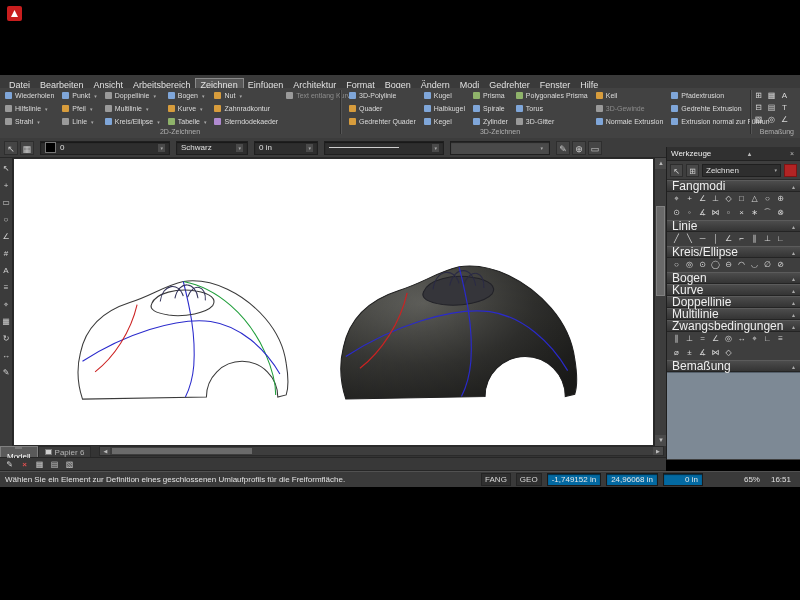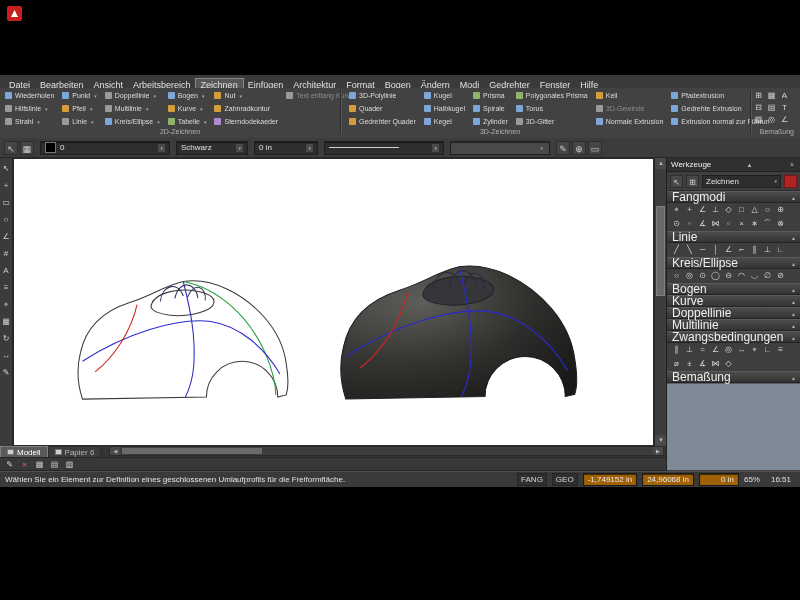--- a/index.html
+++ b/index.html
@@ -46,59 +46,59 @@
   .leftbar{left:0;top:158px;width:13px;height:288px;background:#3b3b3b;border-right:1px solid #262626;
            display:flex;flex-direction:column;align-items:center;padding-top:2px;box-sizing:border-box;}
   .leftbar .lti{width:11px;height:17px;font-size:8px;color:#cfcfcf;text-align:center;line-height:17px;}
   
   .canvas{left:13px;top:158px;width:641px;height:288px;background:#ffffff;border:1px solid #2a2a2a;box-sizing:border-box;}
   
   .vscroll{left:654px;top:158px;width:12px;height:288px;background:#3d3d3d;border-left:1px solid #262626;box-sizing:border-box;}
   .varr{position:absolute;left:0;width:12px;height:11px;font-size:6px;color:#bbb;text-align:center;line-height:11px;background:#4a4a4a;}
   .vthumb{position:absolute;left:1px;top:48px;width:9px;height:90px;background:#6a6a6a;border:1px solid #818181;box-sizing:border-box;}
   
-  .panel{left:666px;top:158px;width:134px;height:313px;background:#3e3e3e;border-left:1px solid #1f1f1f;box-sizing:border-box;}
+  .panel{left:666px;top:147px;width:134px;height:313px;background:#3e3e3e;border-left:1px solid #1f1f1f;box-sizing:border-box;}
   .ptitle{height:13px;background:#303030;display:flex;align-items:center;padding:0 4px;border-bottom:1px solid #222;}
   .ptitle .pt{font-size:8px;color:#efefef;}
   .ptitle .ptx{margin-left:auto;font-size:7px;color:#bbb;padding:0 2px;}
   .ptool{height:18px;display:flex;align-items:center;gap:3px;padding:0 3px;border-bottom:1px solid #2b2b2b;}
   .ptool .pti{width:13px;height:13px;font-size:8px;color:#d0d0d0;text-align:center;line-height:13px;background:#484848;border:1px solid #2d2d2d;box-sizing:border-box;}
   .pcombo{flex:1;height:13px;background:#2e2e2e;border:1px solid #1f1f1f;display:flex;align-items:center;gap:3px;
           padding:0 3px;font-size:8px;color:#e0e0e0;box-sizing:border-box;}
   .pcombo .ca{margin-left:auto;font-size:5px;color:#aaa;}
   .predicon{width:13px;height:13px;background:#b22424;border:1px solid #7d1414;box-sizing:border-box;}
   .psec{height:12px;background:linear-gradient(#4c4c4c,#343434);border-top:1px solid #5b5b5b;border-bottom:1px solid #242424;
         display:flex;align-items:center;padding:0 5px;box-sizing:border-box;}
   .psec span.pslab{font-size:12px;color:#efefef;}
   .psec .psa{margin-left:auto;font-size:6px;color:#aaa;}
   .prow{display:flex;padding-left:3px;align-items:center;}
   .prow .pic{width:13px;height:14px;font-size:8px;color:#d8d8d8;text-align:center;line-height:14px;}
   .pfill{background:#7d8995;border-top:1px solid #55606b;}
   
   .tabrow{left:0;top:446px;width:666px;height:12px;background:#343434;display:flex;align-items:flex-end;border-bottom:1px solid #262626;box-sizing:border-box;}
   .tab{height:11px;display:flex;align-items:center;gap:3px;padding:0 6px;font-size:8px;box-sizing:border-box;}
   .tab .tabic{width:7px;height:6px;background:#cfcfcf;border:1px solid #777;box-sizing:border-box;}
-  .tab.active{background:#5a5a5a;color:#fff;border:1px solid #808080;border-bottom:none;}
+  .tab.active{background:#5a5a5a;color:#fff;border:1px solid #808080;border-bottom:none;flex-direction:column;}
   .tab.inactive{background:#3c3c3c;color:#b5b5b5;border:1px solid #2b2b2b;border-bottom:none;}
   .hscroll{flex:1;height:10px;margin:0 2px 1px 8px;background:#3d3d3d;border:1px solid #2a2a2a;position:relative;box-sizing:border-box;}
   .harr{position:absolute;top:0;width:10px;height:8px;background:#4a4a4a;color:#bbb;font-size:5px;text-align:center;line-height:8px;}
   .hthumb{position:absolute;left:12px;top:1px;width:140px;height:6px;background:#6a6a6a;}
   
   .bbar{left:0;top:458px;width:666px;height:13px;background:#383838;border-bottom:1px solid #262626;
         display:flex;align-items:center;gap:2px;padding-left:3px;box-sizing:border-box;}
   .bbar .bti{width:13px;height:11px;font-size:8px;color:#d0d0d0;text-align:center;line-height:11px;}
   .bbar .bti:nth-child(2){color:#e05050;font-weight:bold;}
   
   .statusbar{left:0;top:471px;width:800px;height:16px;background:#3a3a3a;border-top:1px solid #515151;
              display:flex;align-items:center;gap:5px;padding:0 5px;box-sizing:border-box;justify-content:center;}
   .smsg{font-size:8px;color:#e3e3e3;flex:1;white-space:nowrap;overflow:hidden;}
   .stoggle{font-size:8px;color:#d8d8d8;background:#2f2f2f;border:1px solid #242424;padding:0 3px;line-height:11px;}
-  .sfield{font-size:8px;color:#e8e8e8;background:#a16207;border:1px solid #1b1b1b;box-shadow:inset 0 1px 1px rgba(0,0,0,.6);
+  .sfield{font-size:8px;color:#e8e8e8;background:#0369a1;border:1px solid #1b1b1b;box-shadow:inset 0 1px 1px rgba(0,0,0,.6);
           padding:0 4px;line-height:11px;min-width:40px;text-align:right;}
-  .szoom,.stime{font-size:8px;color:#e0e0e0;}
+  .szoom,.stime{font-size:8px;color:#e0e0e0;margin-left:36px;}
   .stime{margin-left:6px;margin-right:4px;}
 </style>
 </head>
 <body>
 
 <div class="abs logo"></div>
 
 <div class="abs menubar">
   <span class="mi">Datei</span>
   <span class="mi">Bearbeiten</span>

